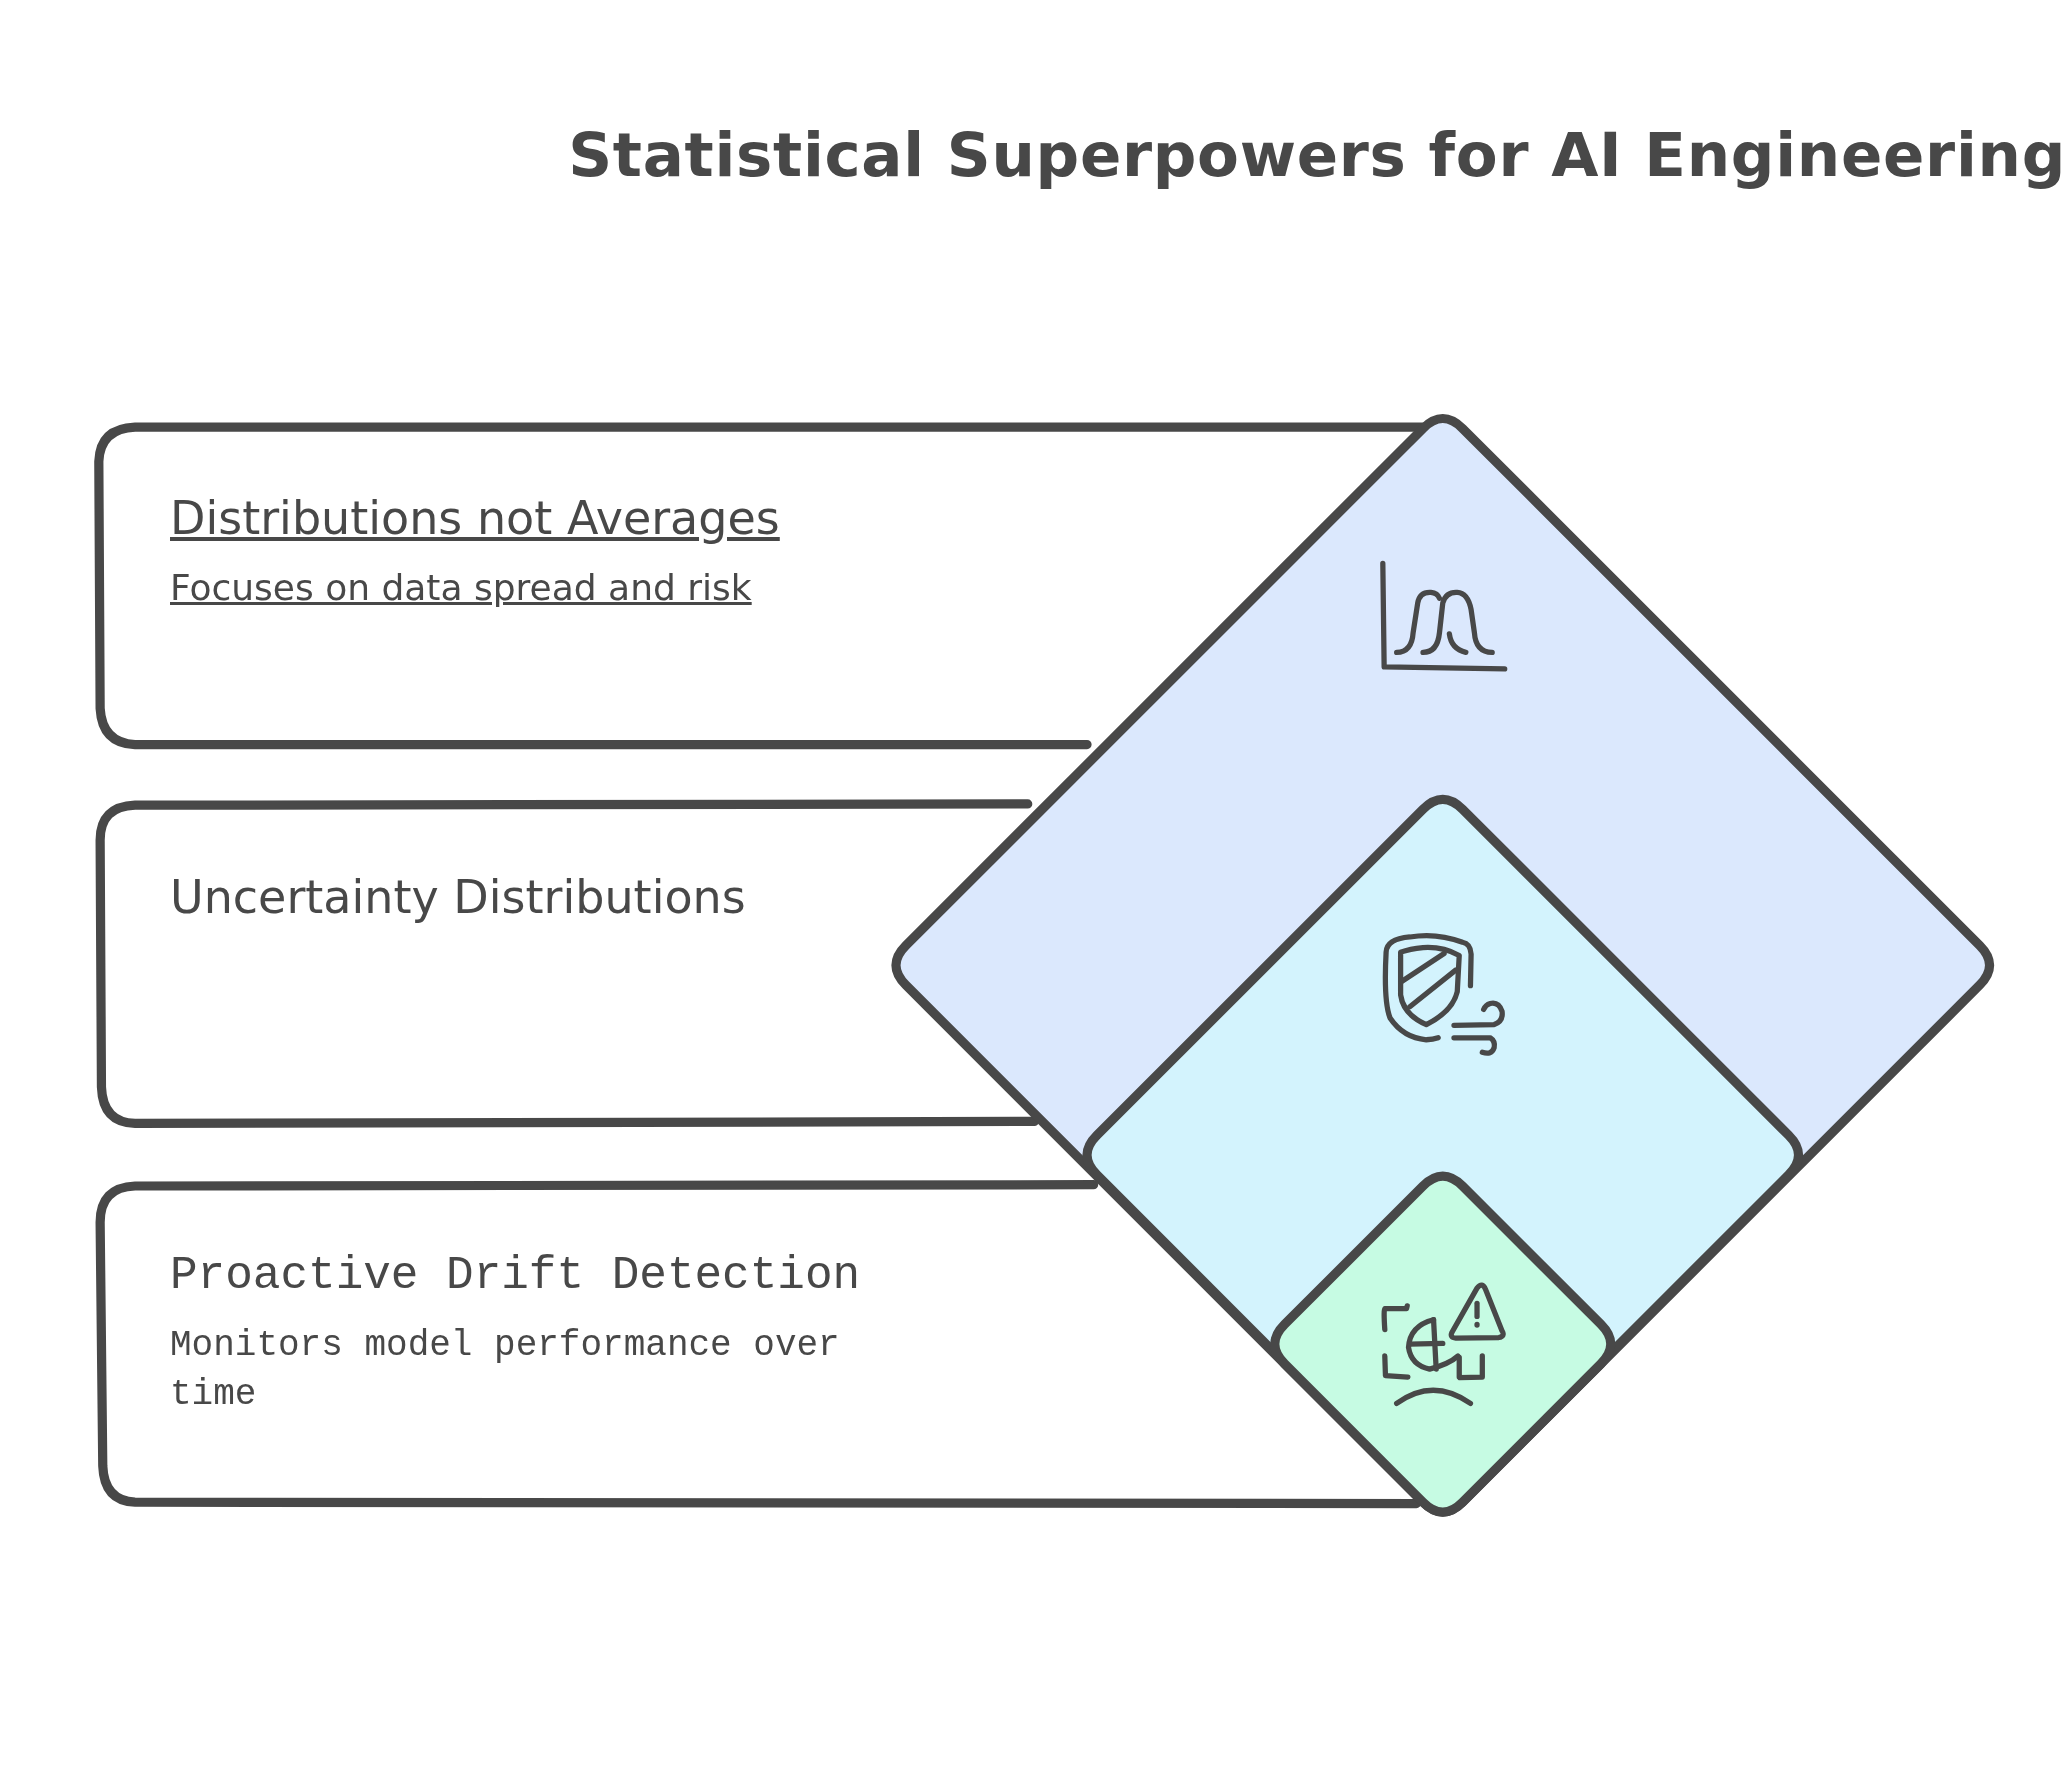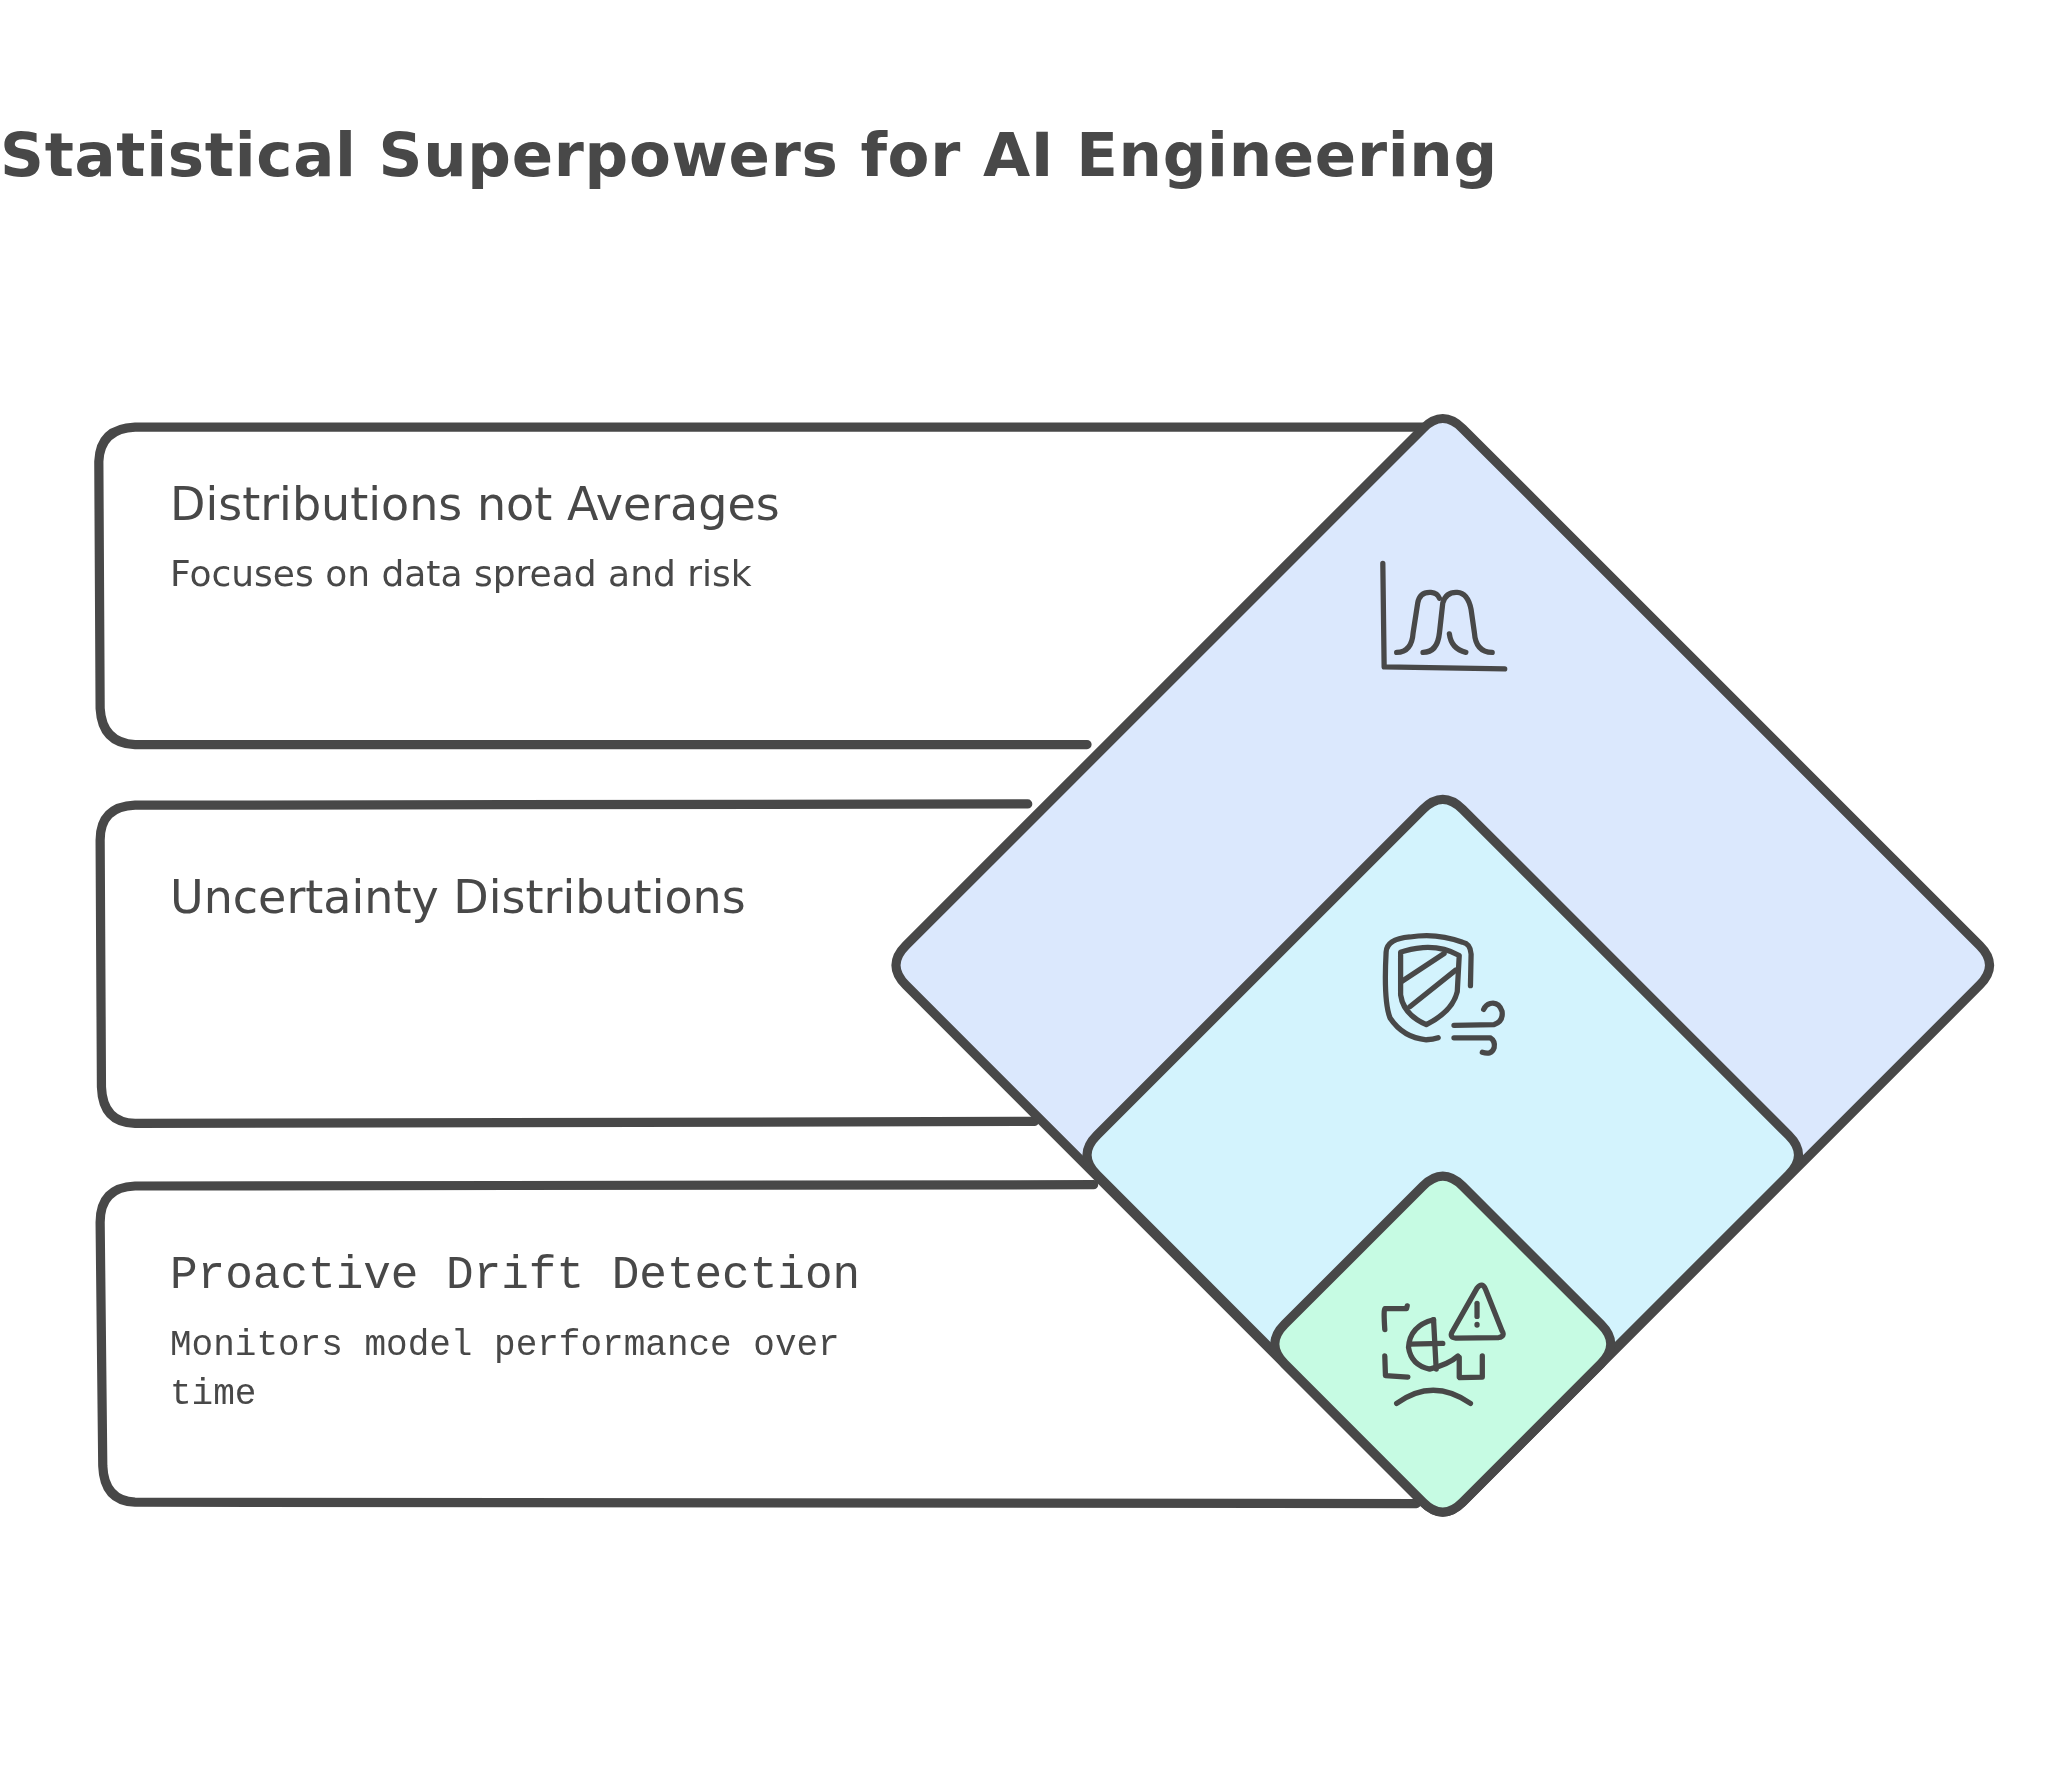--- a/index.html
+++ b/index.html
@@ -1,18 +1,18 @@
 <!DOCTYPE html>
 <html style="font-size:10.5px"><head>
 <meta charset="utf-8">
 <style>
   html, body { margin: 0; padding: 0; background: #ffffff; }
   body { width: 2066px; height: 1787px; position: relative; overflow: hidden;
          font-family: "DejaVu Sans", sans-serif; color: #484848; }
-  .title { position: absolute; left: 0; width: 2066px; top: 119px; text-align: left;
+  .title { position: absolute; left: 0; width: 2066px; top: 119px; text-align: right;
            font-size: 61px; font-weight: bold; letter-spacing: 0.7px; color: #484848; }
   svg.canvas { position: absolute; left: 0; top: 0; }
   .card-text { position: absolute; left: 170px; width: 712px; }
   .card-heading { font-size: 46px; line-height: 55px; color: #484848; white-space: nowrap; }
   .card-desc { font-size: 36px; line-height: 49px; color: #484848; margin-top: 17px; }
 </style>
 </head>
 <body>
 
 <div class="title">Statistical Superpowers for AI Engineering</div>
@@ -66,21 +66,21 @@
     <path d="M 2176 2003 Q 2140 2012 2138 2045 Q 2142 2072 2170 2078 Q 2200 2070 2213 2058"></path>
     <path d="M 2176 2003 L 2180 2078"></path>
     <path d="M 2140 2040 L 2190 2039"></path>
     <path d="M 2120 2130 Q 2175 2090 2232 2130"></path>
     <path d="M 2242 1955 L 2204 2022 Q 2200 2030 2210 2031 L 2275 2030 Q 2285 2028 2280 2020 L 2255 1957 Q 2250 1945 2242 1955 Z"></path>
     <path d="M 2242 1978 L 2242 1998"></path>
     <path d="M 2242 2010 L 2242 2011"></path>
   </g>
 </svg>
 
-<div class="card-text" style="top: 477px;">
+<div class="card-text" style="top: 491px; text-decoration: underline;">
   <div class="card-heading">Distributions not Averages</div>
   <div class="card-desc">Focuses on data spread and risk</div>
 </div>
 
 <div class="card-text" style="top: 870px;">
   <div class="card-heading">Uncertainty Distributions</div>
 </div>
 
 <div class="card-text" style="top: 1249px; width: 692px; font-family: Liberation Mono, monospace;">
   <div class="card-heading">Proactive Drift Detection</div>

